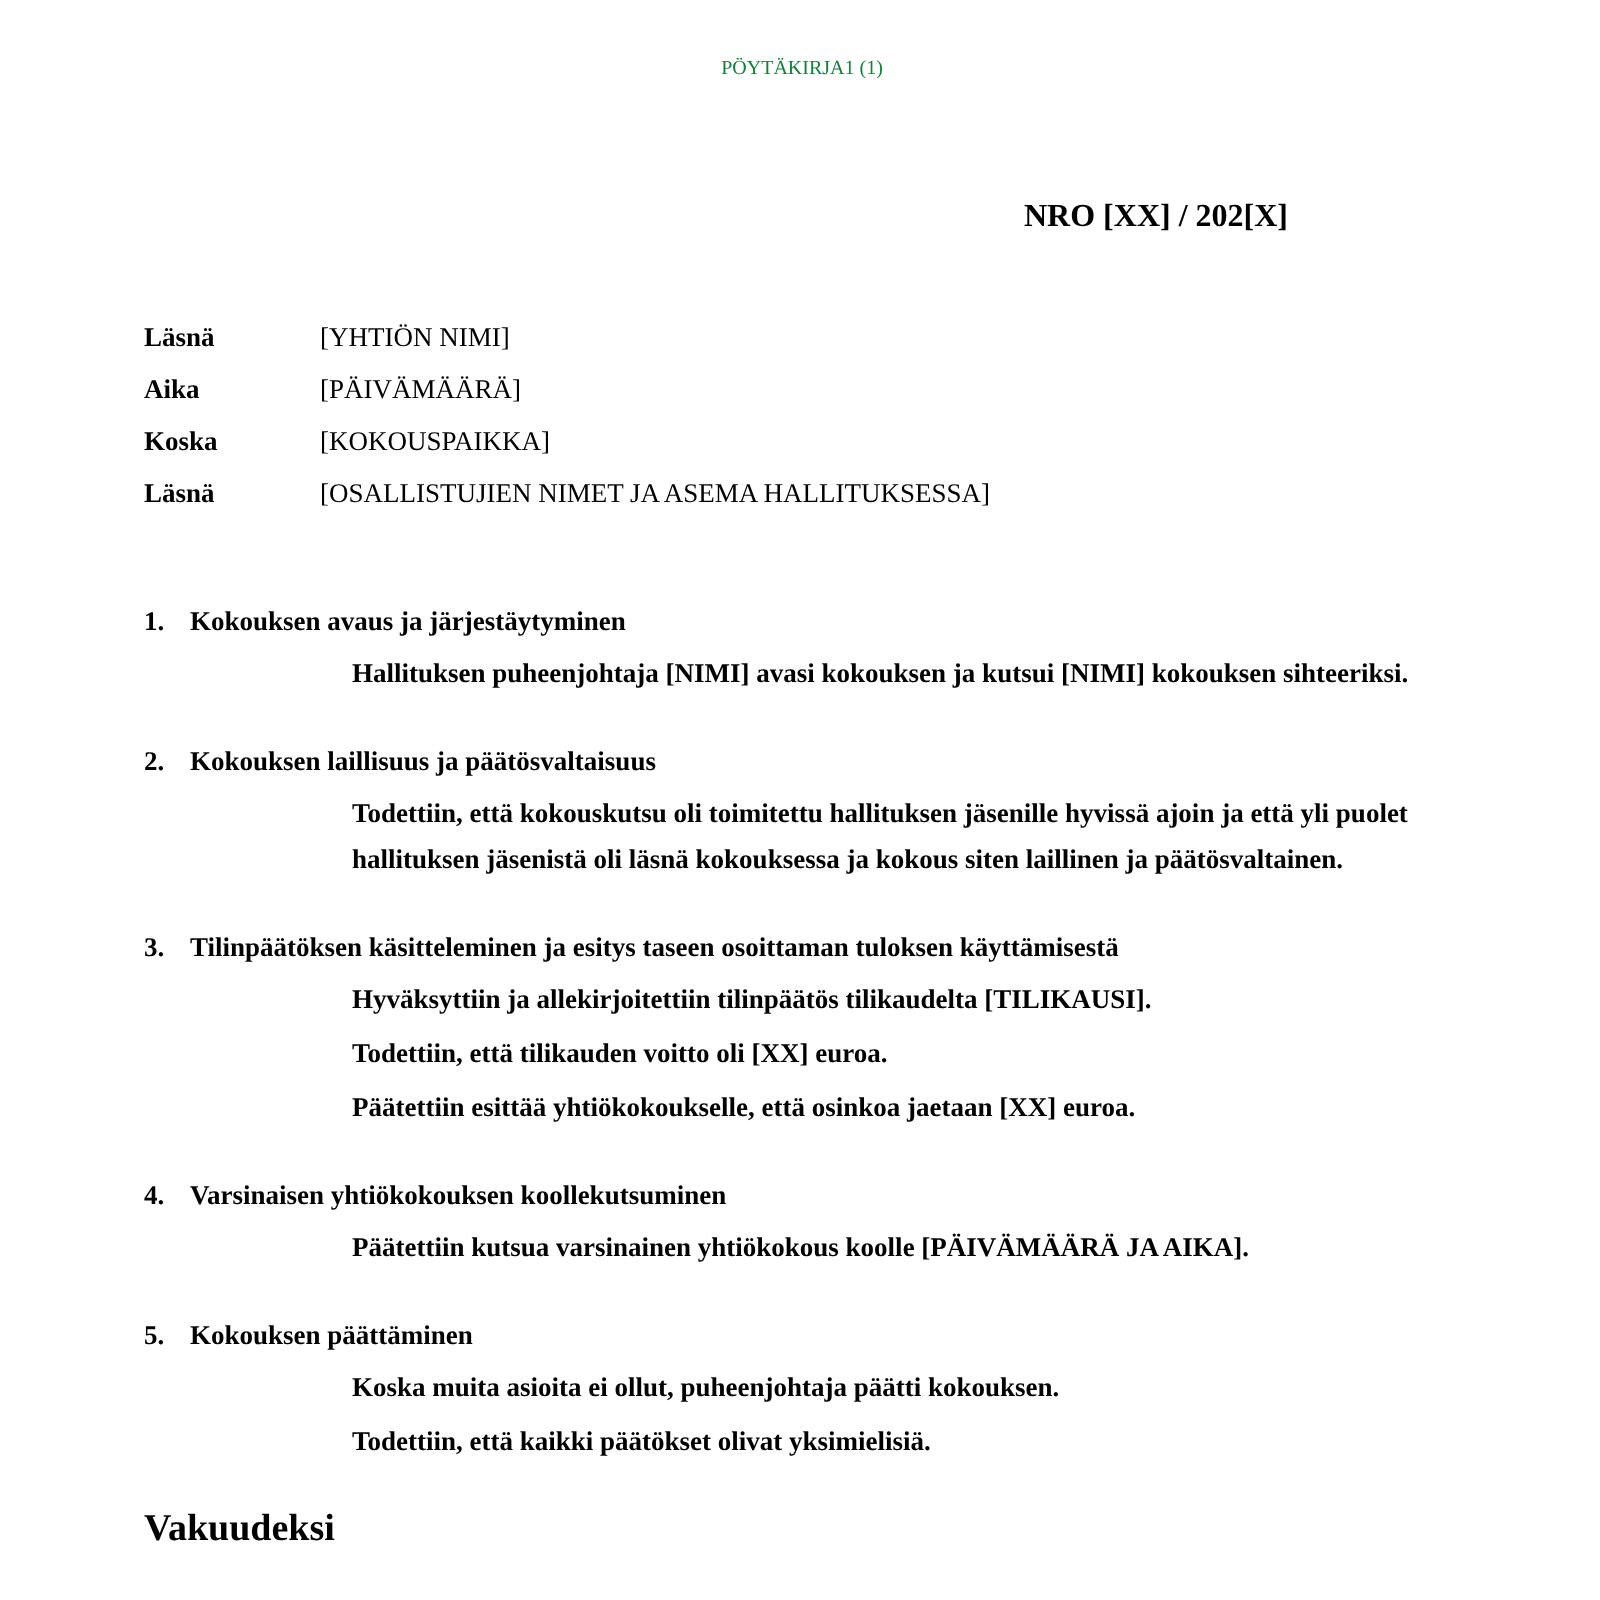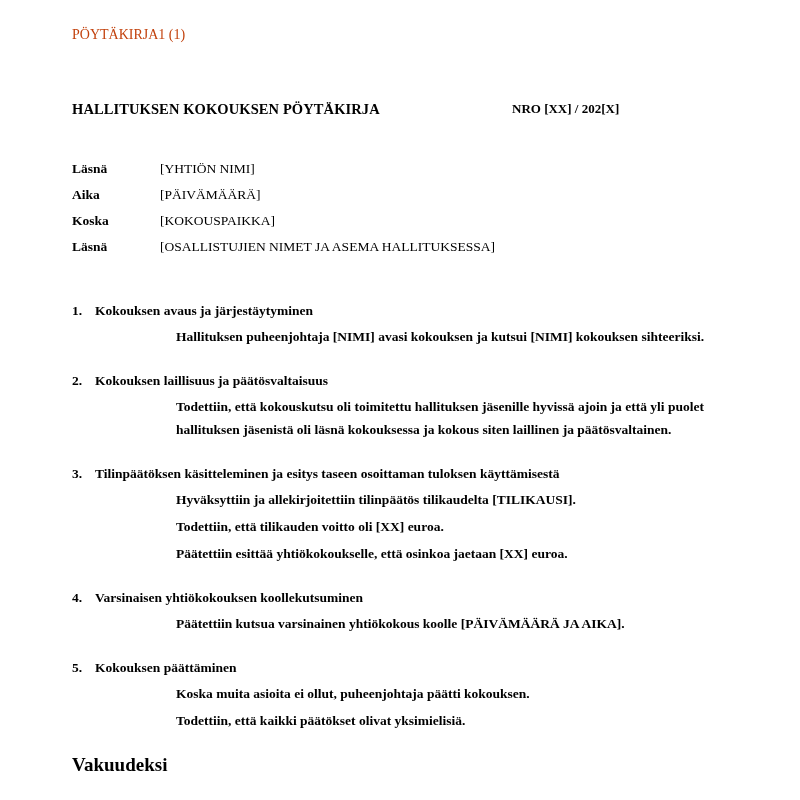--- a/index.html
+++ b/index.html
@@ -16,44 +16,44 @@
   }
   .page {
     box-sizing: border-box;
     width: 800px;
     height: 800px;
     padding: 26px 70px 0 72px;
     background: #ffffff;
   }
   .doc-header {
     display: flex;
-    justify-content: flex-start;
+    justify-content: center;
     align-items: flex-start;
-    color: #c2410c;
-    font-size: 14px;
+    color: #15803d;
+    font-size: 10px;
     line-height: 17px;
   }
   .title-row {
     position: relative;
     margin-top: 56px;
     line-height: 19px;
     height: 19px;
   }
   .doc-title {
     display: inline;
     margin: 0;
     font-size: 14.5px;
     font-weight: bold;
     letter-spacing: 0.1px;
   }
   .doc-number {
     position: absolute;
     left: 440px;
     top: 0;
-    font-size: 13px;
+    font-size: 16px;
     font-weight: bold;
     white-space: nowrap;
   }
   .meta {
     margin-top: 38px;
     font-size: 13.5px;
   }
   .meta-row {
     display: grid;
     grid-template-columns: 88px 1fr;
@@ -100,21 +100,20 @@
 <body>
 
 <div class="page">
 
   <div class="doc-header">
     <span>PÖYTÄKIRJA</span>
     <span>1 (1)</span>
   </div>
 
   <div class="title-row">
-    <h1 class="doc-title">HALLITUKSEN KOKOUKSEN PÖYTÄKIRJA</h1>
     <span class="doc-number">NRO [XX] / 202[X]</span>
   </div>
 
   <div class="meta">
     <div class="meta-row">
       <span class="meta-label">Läsnä</span>
       <span class="meta-value">[YHTIÖN NIMI]</span>
     </div>
     <div class="meta-row">
       <span class="meta-label">Aika</span>

